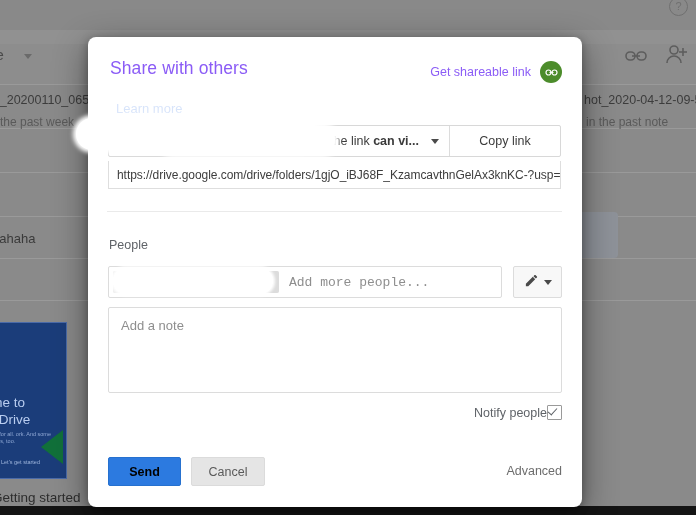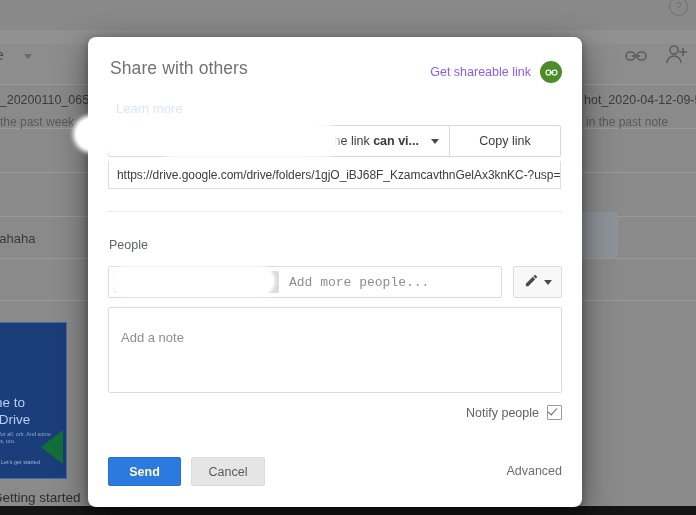--- a/index.html
+++ b/index.html
@@ -182,21 +182,21 @@
     background: #ffffff;
     border-radius: 8px;
     box-shadow: 0 10px 34px rgba(0,0,0,.45), 0 2px 10px rgba(0,0,0,.3);
     z-index: 10;
   }
 
   .dlg-title {
     position: absolute;
     left: 22px; top: 21px;
     font-size: 17.5px;
-    color: #737373;
+    color: #8b5cf6;
     font-weight: 400;
     letter-spacing: .1px;
   }
   .shareable-link {
     position: absolute;
     right: 20px; top: 24px;
     display: flex;
     align-items: center;
     gap: 9px;
     cursor: pointer;
@@ -367,38 +367,37 @@
     cursor: pointer;
   }
 
   .note-box {
     position: absolute;
     left: 20px; top: 270px;
     width: 454px; height: 86px;
     border: 1px solid #dcdcdc;
     border-radius: 2px;
     box-sizing: border-box;
-    padding: 20px 10px;
+    padding: 8px 10px;
   }
   .note-box textarea {
     width: 100%; height: 100%;
     border: none; outline: none; resize: none;
     font-size: 13px;
     font-family: "Liberation Sans", sans-serif;
     color: #3c4043;
     background: transparent;
   }
   .note-box textarea::placeholder { color: #8e8e8e; }
 
   .notify-row {
     position: absolute;
     right: 20px; top: 368px;
     display: flex;
     align-items: center;
-    gap: 8px;
     cursor: pointer;
   }
   .notify-row .lbl {
     font-size: 12.5px;
     color: #5f6368;
   }
   .cb {
     width: 13px; height: 13px;
     border: 1.3px solid #9a9a9a;
     border-radius: 1px;
@@ -414,21 +413,21 @@
     transform: rotate(42deg);
   }
 
   .btn-send {
     position: absolute;
     left: 20px; top: 420px;
     width: 73px; height: 29px;
     background: #2c7ae0;
     border: 1px solid #2671cf;
     border-radius: 2px;
-    color: #fef9c3;
+    color: #000000;
     font-size: 12.5px;
     font-weight: 700;
     font-family: "Liberation Sans", sans-serif;
     cursor: pointer;
   }
   .btn-cancel {
     position: absolute;
     left: 103px; top: 420px;
     width: 74px; height: 29px;
     background: #e5e5e5;

